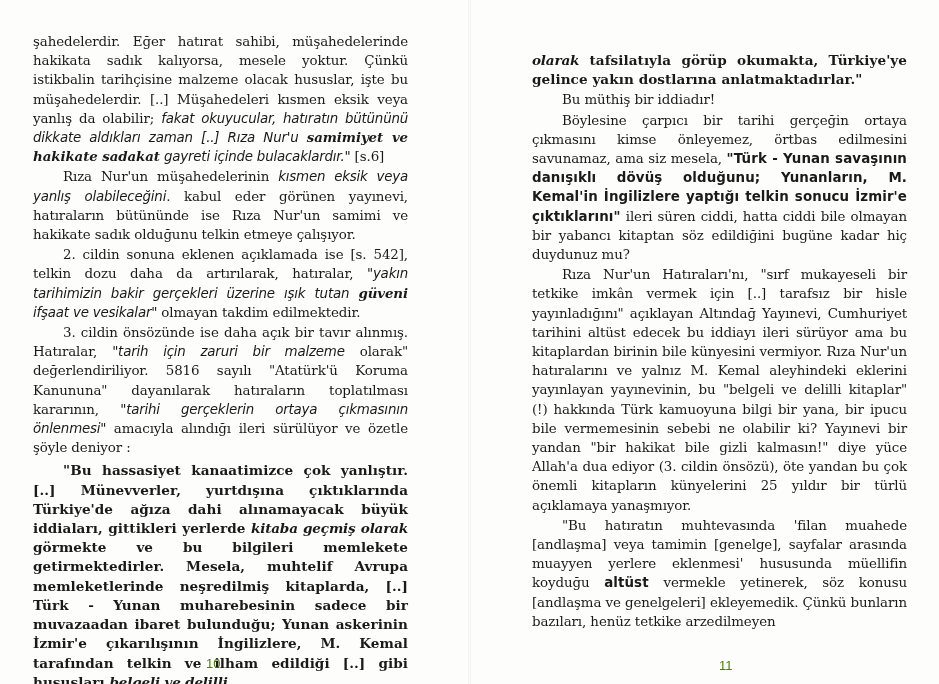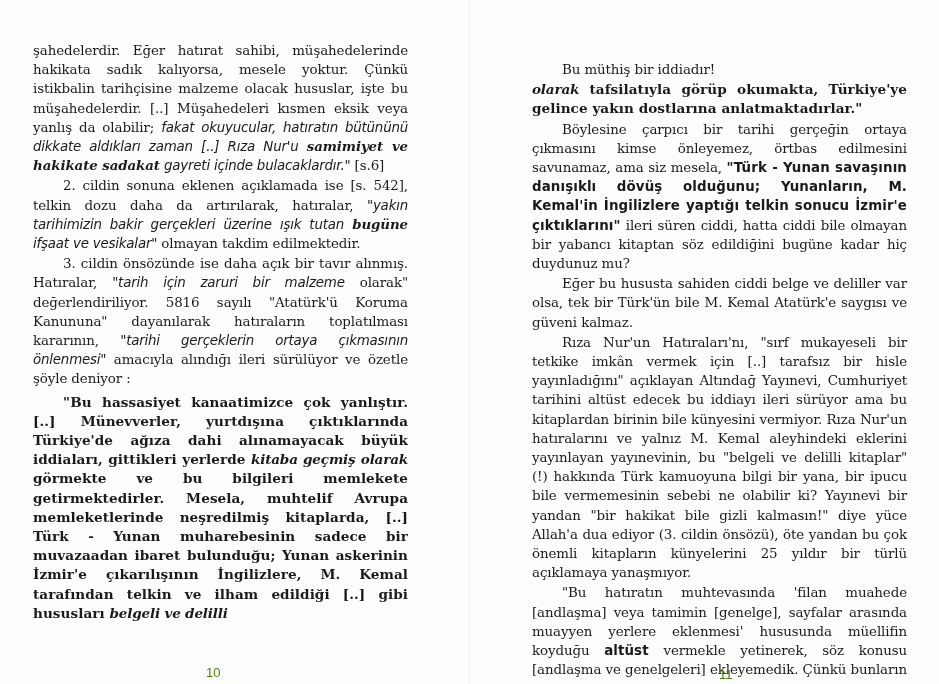--- a/index.html
+++ b/index.html
@@ -16,21 +16,21 @@
     color: #1a1a1a;
   }
   .spread {
     position: absolute;
     left: 0; top: 0;
     width: 939px; height: 684px;
     background: #fdfdfc;
   }
   .page {
     position: absolute;
-    top: 13px;
+    top: 4px;
     height: 556px;
   }
   .page-left  { left: 0;   width: 469px; }
   .page-right { left: 470px; width: 469px; }
 
   .page-body {
     position: absolute;
     font-size: 13.4px;
     line-height: 19.2px;
     text-align: justify;
@@ -77,31 +77,31 @@
     background: linear-gradient(to right, #f2f2f0, #fafaf8, #f2f2f0);
   }
 </style>
 </head>
 <body>
 
 <div class="spread">
   <div class="page page-left">
     <div class="page-body">
         <p class="para"><span>şahedelerdir. Eğer hatırat sahibi, müşahedelerinde hakikata sadık kalıyorsa, mesele yoktur. Çünkü istikbalin tarihçisine malzeme olacak hususlar, işte bu müşahedelerdir. [..] Müşahedeleri kısmen eksik veya yanlış da olabilir; </span><span class="it">fakat okuyucular, hatıratın bütününü dikkate aldıkları zaman [..] Rıza Nur'u </span><span class="bi">samimiyet ve hakikate sadakat</span><span class="it"> gayreti içinde bulacaklardır."</span><span> [s.6]</span></p>
-        <p class="para indent"><span>2. cildin sonuna eklenen açıklamada ise [s. 542], telkin dozu daha da artırılarak, hatıralar, </span><span class="it">"yakın tarihimizin bakir gerçekleri üzerine ışık tutan </span><span class="bi">bugüne</span><span class="it"> ifşaat ve vesikalar"</span><span> olmayan takdim edilmektedir.</span></p>
+        <p class="para indent"><span>Rıza Nur'un müşahedelerinin </span><span class="it">kısmen eksik veya yanlış olabileceğini</span><span>. kabul eder görünen yayınevi, hatıraların bütününde ise Rıza Nur'un samimi ve hakikate sadık olduğunu telkin etmeye çalışıyor.</span></p>
+        <p class="para indent"><span>2. cildin sonuna eklenen açıklamada ise [s. 542], telkin dozu daha da artırılarak, hatıralar, </span><span class="it">"yakın tarihimizin bakir gerçekleri üzerine ışık tutan </span><span class="bi">güveni</span><span class="it"> ifşaat ve vesikalar"</span><span> olmayan takdim edilmektedir.</span></p>
         <p class="para indent"><span>3. cildin önsözünde ise daha açık bir tavır alınmış. Hatıralar, </span><span class="it">"tarih için zaruri bir malzeme</span><span> olarak" değerlendiriliyor. 5816 sayılı "Atatürk'ü Koruma Kanununa" dayanılarak hatıraların toplatılması kararının, </span><span class="it">"tarihi gerçeklerin ortaya çıkmasının önlenmesi"</span><span> amacıyla alındığı ileri sürülüyor ve özetle şöyle deniyor :</span></p>
         <p class="para bold-quote indent gap"><span>"Bu hassasiyet kanaatimizce çok yanlıştır. [..] Münevverler, yurtdışına çıktıklarında Türkiye'de ağıza dahi alınamayacak büyük iddiaları, gittikleri yerlerde </span><span class="it">kitaba geçmiş olarak</span><span> görmekte ve bu bilgileri memlekete getirmektedirler. Mesela, muhtelif Avrupa memleketlerinde neşredilmiş kitaplarda, [..] Türk - Yunan muharebesinin sadece bir muvazaadan ibaret bulunduğu; Yunan askerinin İzmir'e çıkarılışının İngilizlere, M. Kemal tarafından telkin ve ilham edildiği [..] gibi hususları </span><span class="it">belgeli ve delilli</span></p>
       </div>
     <div class="page-number">10</div>
   </div>
   <div class="gutter"></div>
   <div class="page page-right">
     <div class="page-body">
+        <p class="para bold-quote"><span class="it">olarak</span><span> tafsilatıyla görüp okumakta, Türkiye'ye gelince yakın dostlarına anlatmaktadırlar."</span></p>
         <p class="para indent"><span>Bu müthiş bir iddiadır!</span></p>
-        <p class="para bold-quote"><span class="it">olarak</span><span> tafsilatıyla görüp okumakta, Türkiye'ye gelince yakın dostlarına anlatmaktadırlar."</span></p>
         <p class="para indent"><span>Böylesine çarpıcı bir tarihi gerçeğin ortaya çıkmasını kimse önleyemez, örtbas edilmesini savunamaz, ama siz mesela, </span><span class="bd">"Türk - Yunan savaşının danışıklı dövüş olduğunu; Yunanların, M. Kemal'in İngilizlere yaptığı telkin sonucu İzmir'e çıktıklarını"</span><span> ileri süren ciddi, hatta ciddi bile olmayan bir yabancı kitaptan söz edildiğini bugüne kadar hiç duydunuz mu?</span></p>
-        <p class="para indent"><span>Eğer bu hususta sahiden ciddi belge ve deliller var olsa, tek bir Türk'ün bile M. Kemal Atatürk'e saygısı ve güveni kalmaz.</span></p>
         <p class="para indent"><span>Rıza Nur'un Hatıraları'nı, "sırf mukayeseli bir tetkike imkân vermek için [..] tarafsız bir hisle yayınladığını" açıklayan Altındağ Yayınevi, Cumhuriyet tarihini altüst edecek bu iddiayı ileri sürüyor ama bu kitaplardan birinin bile künyesini vermiyor. Rıza Nur'un hatıralarını ve yalnız M. Kemal aleyhindeki eklerini yayınlayan yayınevinin, bu "belgeli ve delilli kitaplar" (!) hakkında Türk kamuoyuna bilgi bir yana, bir ipucu bile vermemesinin sebebi ne olabilir ki? Yayınevi bir yandan "bir hakikat bile gizli kalmasın!" diye yüce Allah'a dua ediyor (3. cildin önsözü), öte yandan bu çok önemli kitapların künyelerini 25 yıldır bir türlü açıklamaya yanaşmıyor.</span></p>
         <p class="para indent"><span>"Bu hatıratın muhtevasında 'filan muahede [andlaşma] veya tamimin [genelge], sayfalar arasında muayyen yerlere eklenmesi' hususunda müellifin koyduğu </span><span class="bd">altüst</span><span> vermekle yetinerek, söz konusu [andlaşma ve genelgeleri] ekleyemedik. Çünkü bunların bazıları, henüz tetkike arzedilmeyen</span></p>
       </div>
     <div class="page-number">11</div>
   </div>
 </div>
 
 </body></html>

